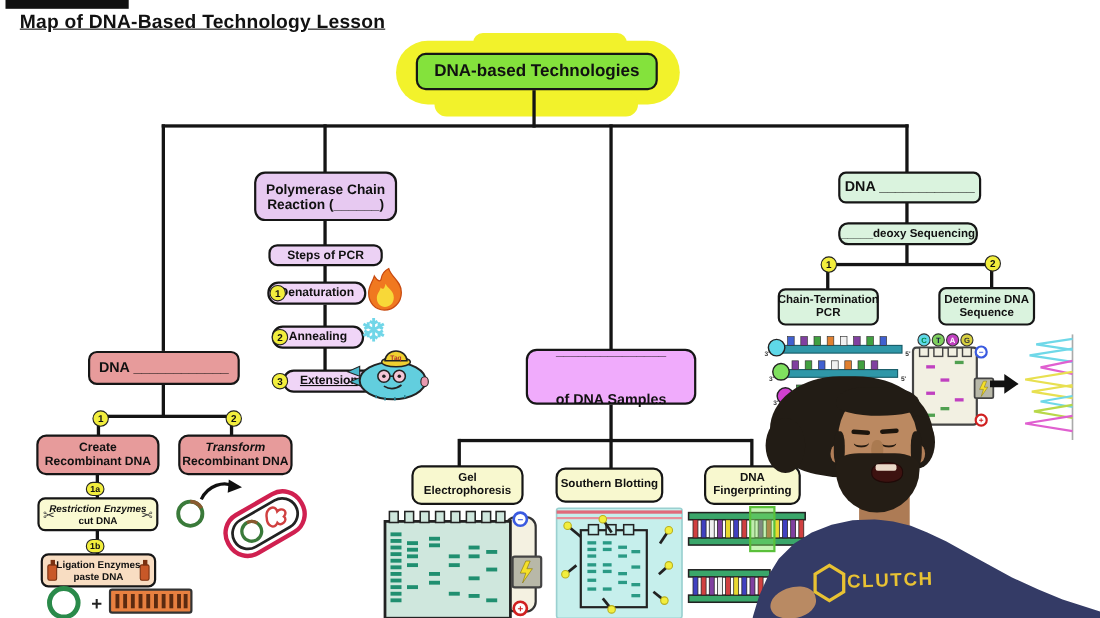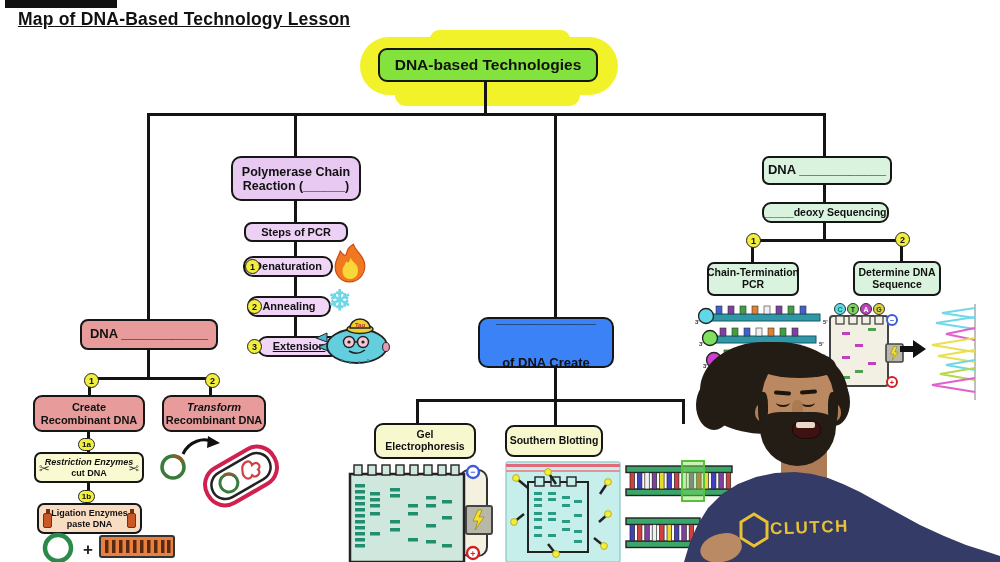--- a/index.html
+++ b/index.html
@@ -183,31 +183,35 @@
     <polygon points="52,2 64,9 51,14" fill="#111"></polygon>
     <g transform="translate(85,42) rotate(-30)">
       <rect x="-38" y="-20" width="76" height="40" rx="19" fill="#fff" stroke="#d02050" stroke-width="4"></rect>
       <rect x="-32" y="-14" width="64" height="28" rx="14" fill="none" stroke="#222" stroke-width="2.5"></rect>
       <circle cx="-14" cy="0" r="9" fill="none" stroke="#3a7a3a" stroke-width="3"></circle>
       <path d="M-14,-9 a 9,9 0 0 1 8,5" fill="none" stroke="#8a5a30" stroke-width="3"></path>
       <path d="M4,-4 c 3,-8 13,-7 11,0 c 6,-2 9,5 3,7 c 2,5 -7,7 -8,2 c -5,4 -10,-2 -6,-9" fill="none" stroke="#d04040" stroke-width="2.2"></path>
     </g>
   </svg>
 
-  <div class="box" style="left:478px;top:317px;width:136px;height:51px;background:#3b82f6;border-radius:10px;gap:33px;">
+  <div class="box" style="left:478px;top:317px;width:155px;height:51px;background:#f0abfc;border-radius:10px;gap:33px;">
     <span style="font-size:12px;line-height:.7;">_______________</span>
-    <span style="font-size:13px;">of DNA Create</span>
+    <span style="font-size:13px;">of DNA Samples</span>
   </div>
 
   <div class="box" style="left:374px;top:423px;width:102px;height:36px;background:#f8f8cf;border-radius:9px;font-size:10.5px;border-width:2px;">
     <span>Gel</span>
     <span>Electrophoresis</span>
   </div>
   <div class="box" style="left:505px;top:425px;width:98px;height:32px;background:#f8f8cf;border-radius:9px;font-size:10.5px;border-width:2px;">
     <span>Southern Blotting</span>
+  </div>
+  <div class="box" style="left:640px;top:423px;width:88px;height:36px;background:#f8f8cf;border-radius:9px;font-size:10.5px;border-width:2px;">
+    <span>DNA</span>
+    <span>Fingerprinting</span>
   </div>
 
   <svg style="left:348px;top:456px;" width="146" height="106" viewBox="0 0 146 106">
     <rect x="112" y="14" width="27" height="86" rx="9" fill="#f4f1e1" stroke="#333" stroke-width="2"></rect>
     <rect x="2" y="18" width="114" height="88" fill="#cfe7dd" stroke="#222" stroke-width="2.5"></rect>
     <g fill="#cfe7dd" stroke="#222" stroke-width="1.4">
       <rect x="6" y="9" width="8" height="10"></rect>
         <rect x="20" y="9" width="8" height="10"></rect>
       <rect x="34" y="9" width="8" height="10"></rect>
         <rect x="48" y="9" width="8" height="10"></rect>

